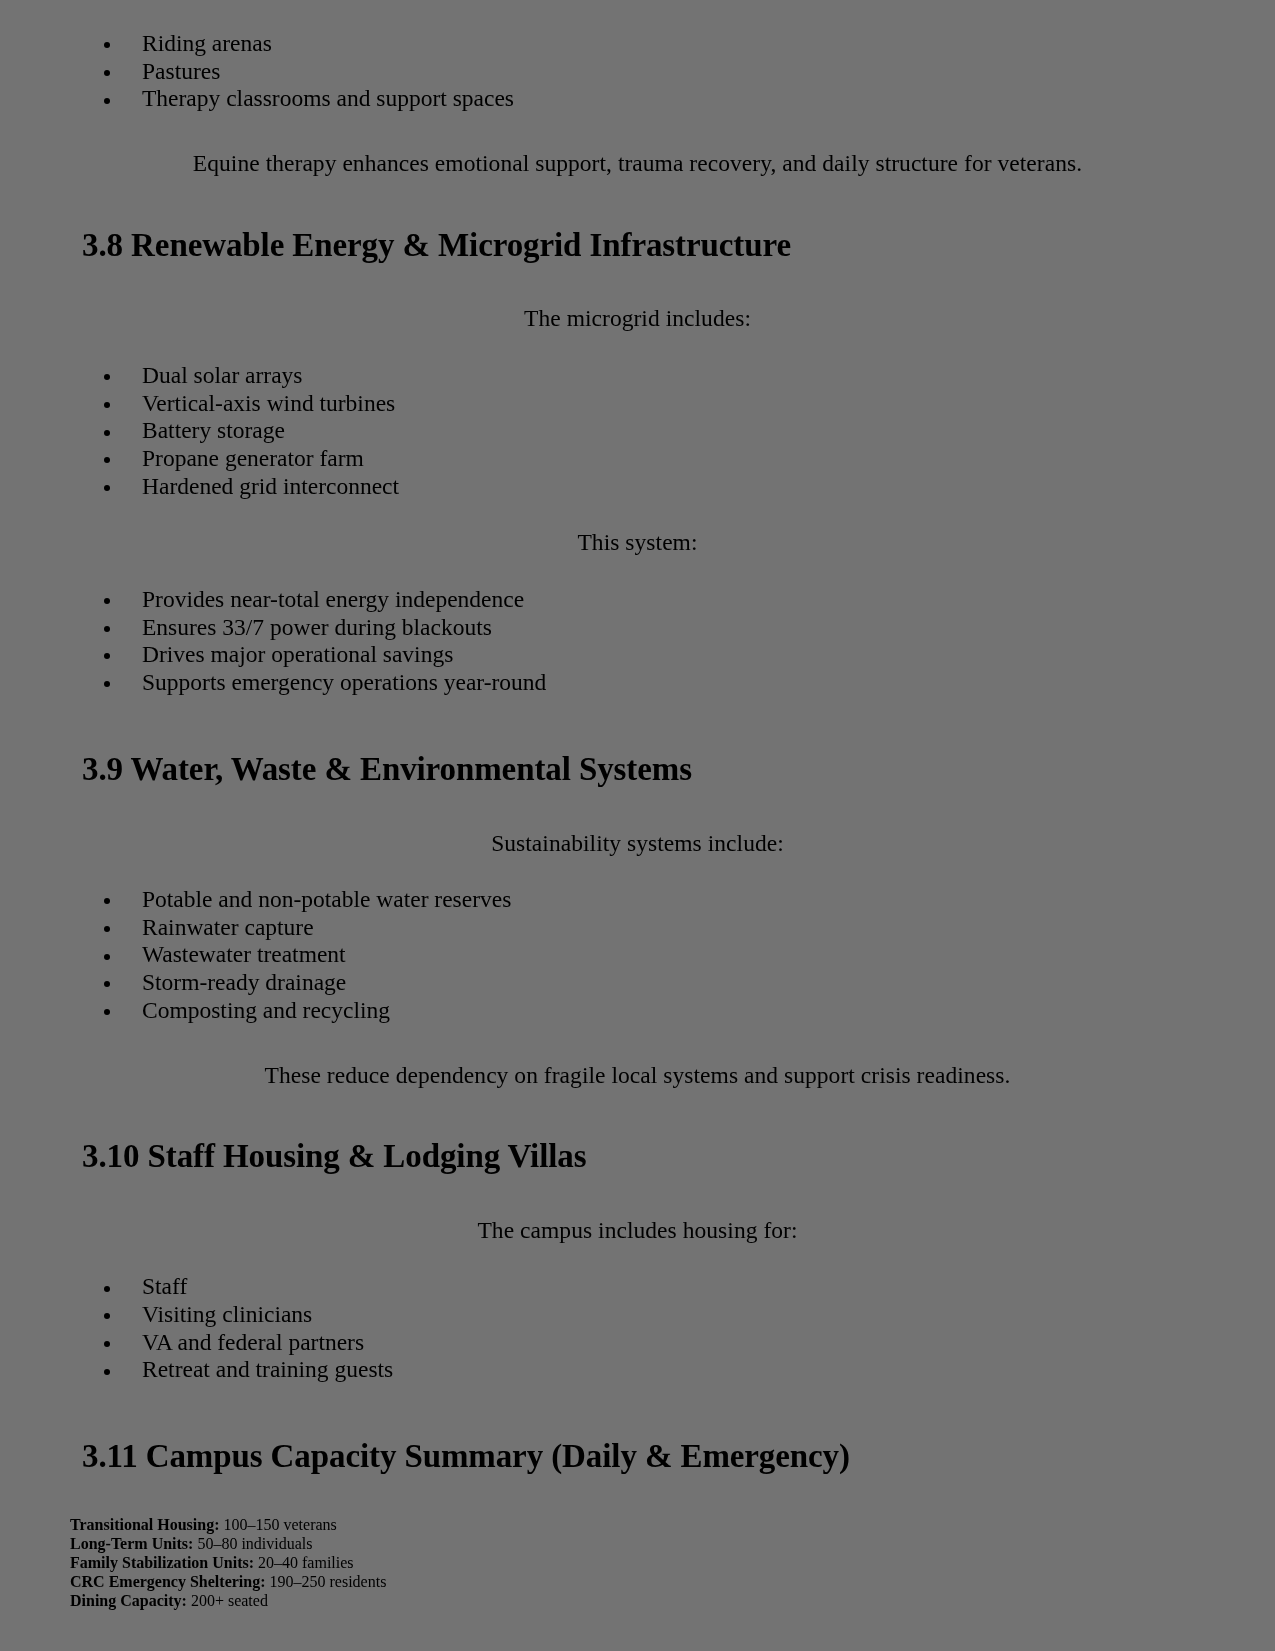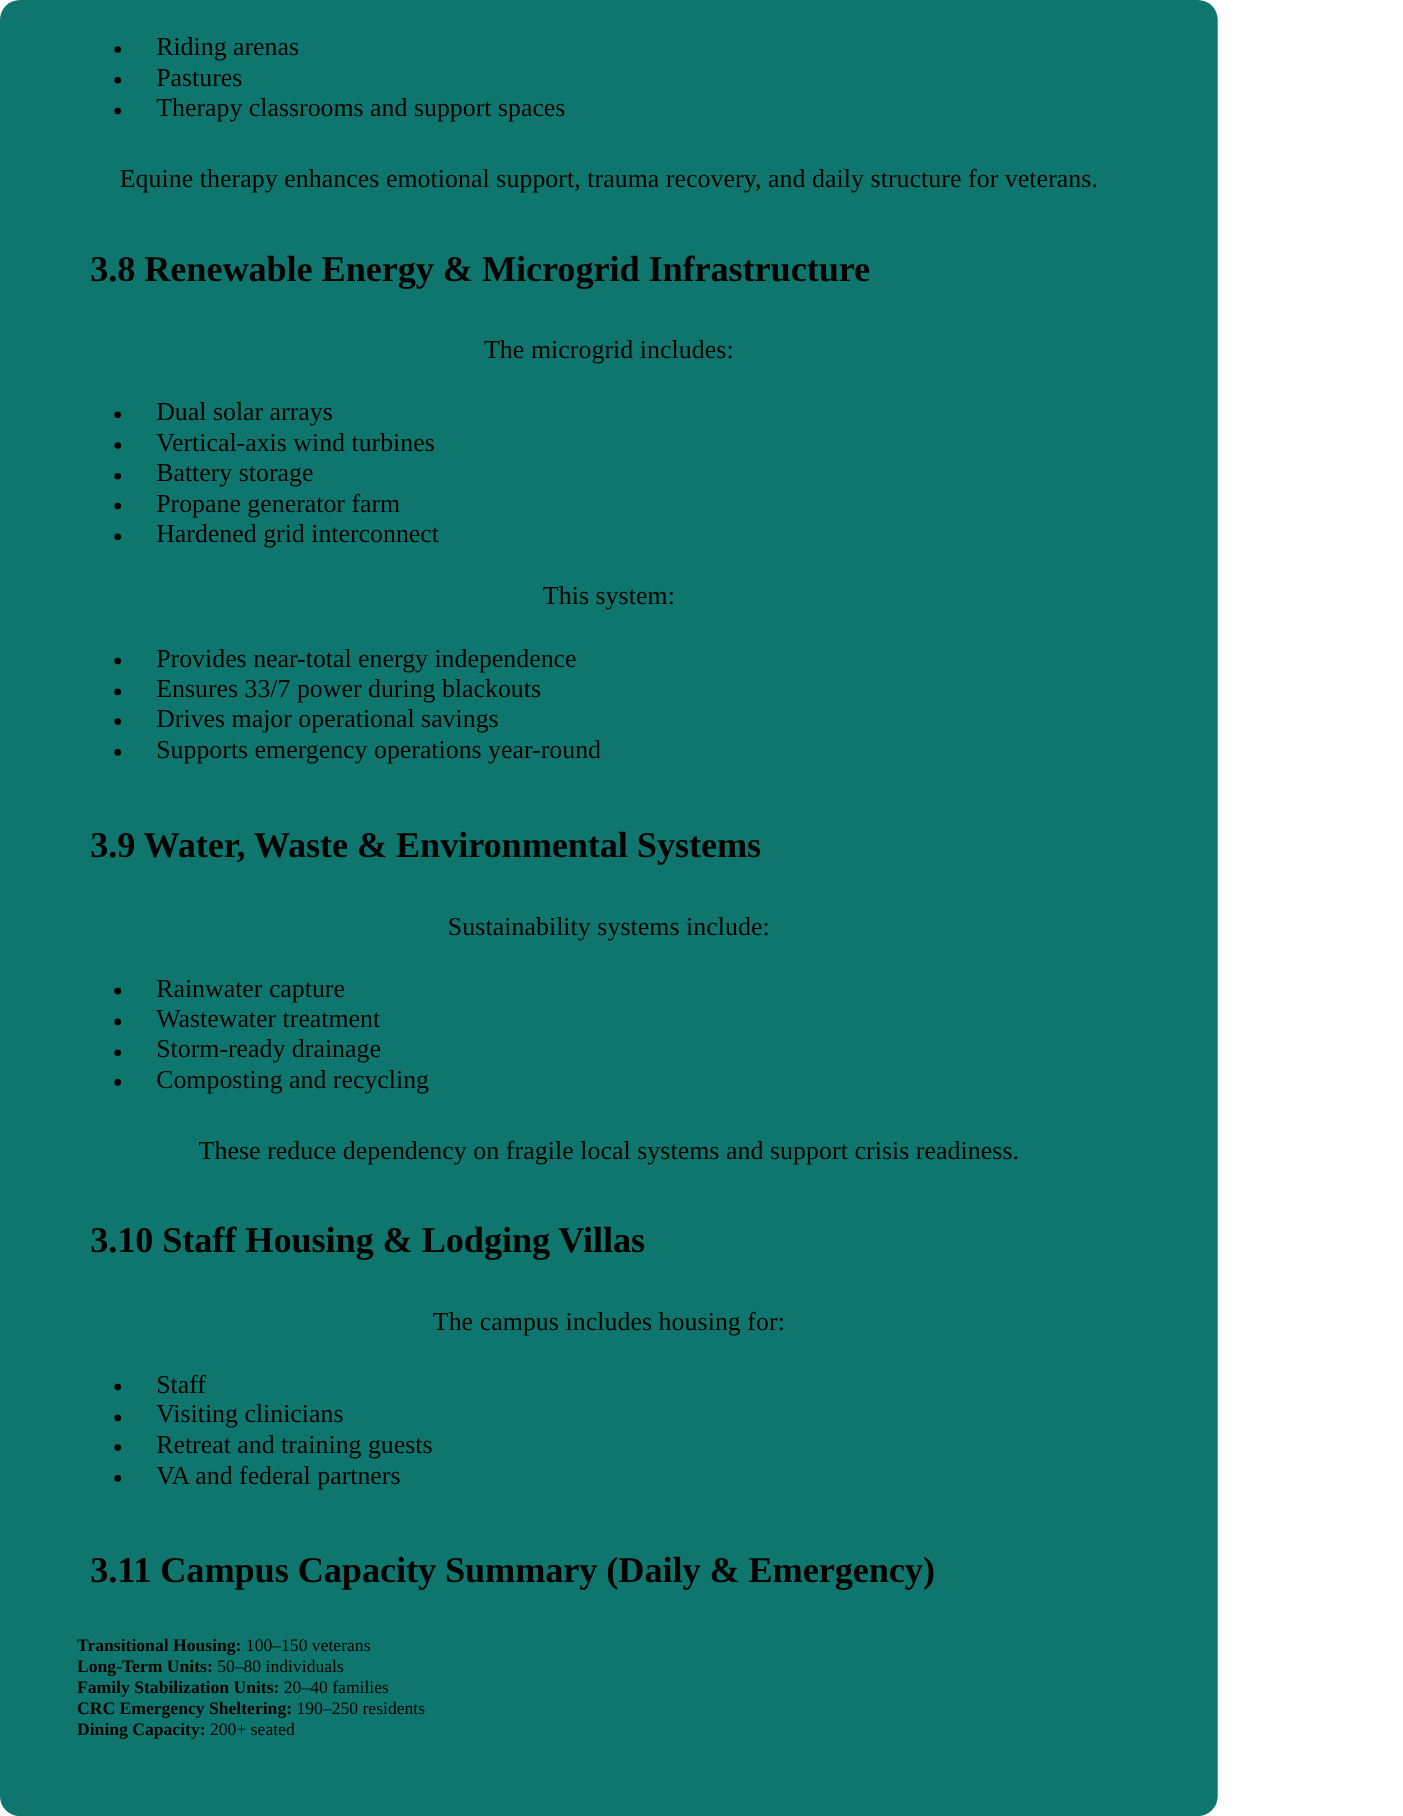--- a/index.html
+++ b/index.html
@@ -10,27 +10,26 @@
   }
   body {
     width: 1275px;
     height: 1651px;
     font-family: "Liberation Serif", "DejaVu Serif", serif;
     color: #000000;
     -webkit-font-smoothing: antialiased;
   }
   .page {
     position: relative;
-    width: 1107px;
+    width: 1275px;
     height: 1651px;
     box-sizing: border-box;
     padding: 0 70px 0 70px;
-    background: #0f766e;
+    background: #737373;
     overflow: hidden;
-    border-radius: 18px;
   }
   .content {
     padding-top: 30px;
   }
 
   
   .para {
     font-size: 23.5px;
     line-height: 1.25;
     margin: 0;
@@ -179,20 +178,21 @@
 
     <div class="gap-md"></div>
 
     <p class="para">Sustainability systems include:</p>
 
     <div class="gap-md"></div>
 
     <ul class="bullets">
       <li>
         <span class="bullet-dot"></span>
+        <span>Potable and non-potable water reserves</span>
       </li>
       <li>
         <span class="bullet-dot"></span>
         <span>Rainwater capture</span>
       </li>
       <li>
         <span class="bullet-dot"></span>
         <span>Wastewater treatment</span>
       </li>
       <li>
@@ -223,25 +223,25 @@
       <li>
         <span class="bullet-dot"></span>
         <span>Staff</span>
       </li>
       <li>
         <span class="bullet-dot"></span>
         <span>Visiting clinicians</span>
       </li>
       <li>
         <span class="bullet-dot"></span>
+        <span>VA and federal partners</span>
+      </li>
+      <li>
+        <span class="bullet-dot"></span>
         <span>Retreat and training guests</span>
-      </li>
-      <li>
-        <span class="bullet-dot"></span>
-        <span>VA and federal partners</span>
       </li>
     </ul>
 
     <div class="gap-xl"></div>
 
     <h2 class="heading">3.11 Campus Capacity Summary (Daily &amp; Emergency)</h2>
 
     <div class="gap-md"></div>
 
     <div>

